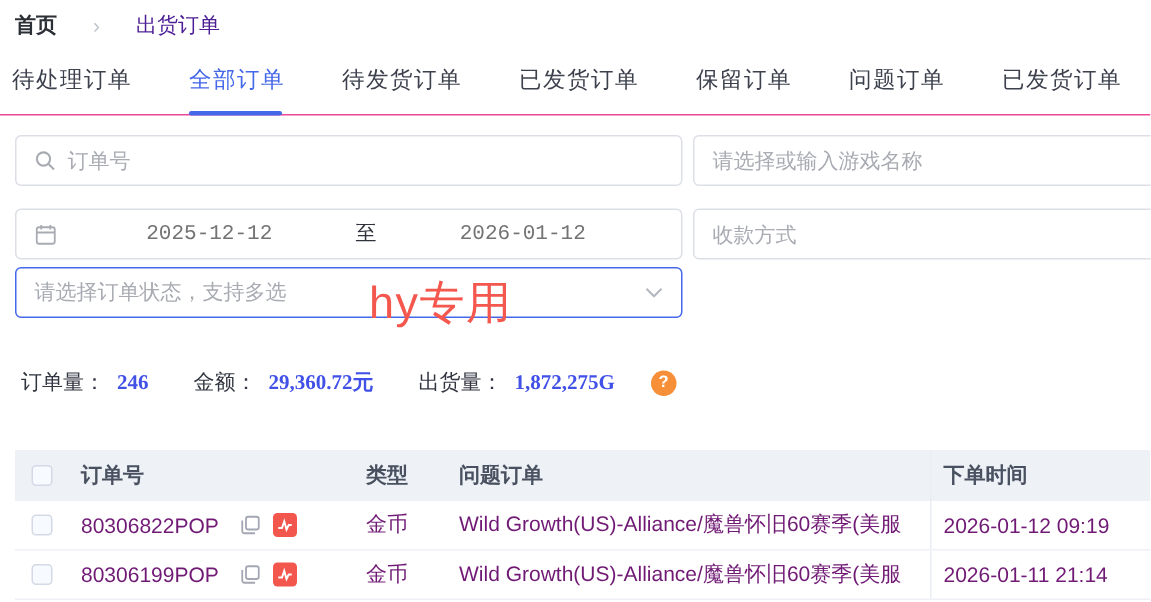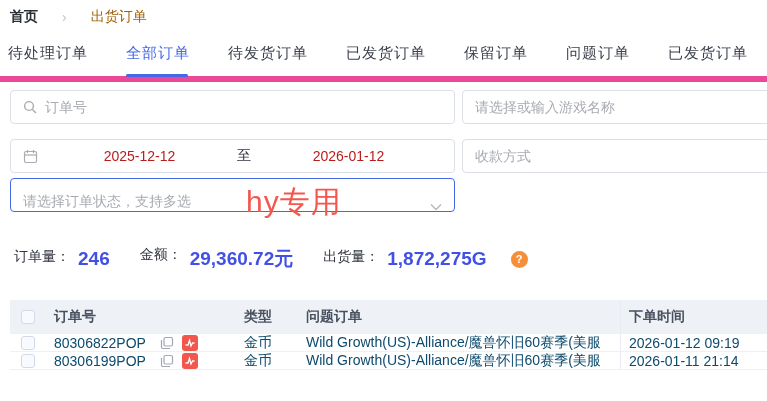--- a/index.html
+++ b/index.html
@@ -4,55 +4,55 @@
 <style>
   * { margin:0; padding:0; box-sizing:border-box; }
   html,body { width:767px; height:401px; overflow:hidden; background:#fff;
     font-family:"Liberation Sans","DejaVu Sans",sans-serif; }
   .page { position:relative; width:767px; height:401px; overflow:hidden; }
 
   
   .breadcrumb { position:absolute; left:10px; top:8px; display:flex; align-items:center; gap:24px; font-size:14px; }
   .crumb-home { color:#2b2f36; font-weight:700; cursor:pointer; }
   .crumb-sep { color:#c0c4cc; font-size:14px; }
-  .crumb-cur { color:#a16207;font-family:Liberation Mono, monospace; }
-
-  
-  .tabs { position:absolute; top:44px; left:0; width:767px; display:flex; gap:38px; padding-left:8px; border-bottom:6px solid #ec4899; }
+  .crumb-cur { color:#4c1d95;font-family:Liberation Mono, monospace; }
+
+  
+  .tabs { position:absolute; top:44px; left:0; width:767px; display:flex; gap:38px; padding-left:8px; border-bottom:1px solid #ec4899; }
   .tab { font-size:15px; letter-spacing:1px; color:#3c414d; padding-bottom:13px; position:relative; cursor:pointer; white-space:nowrap; }
   .tab.active { color:#4468e8; }
   .tab.active::after { content:""; position:absolute; left:0; right:2px; bottom:-1px; height:3px; background:#4468e8; border-radius:2px; }
 
   
   .finput { position:absolute; height:34px; border:1px solid #dcdfe6; border-radius:4px; background:#fff;
     display:flex; align-items:center; padding:0 12px; font-size:14px; color:#a8abb2; }
   .finput input { border:none; outline:none; flex:1; font-size:14px; color:#606266; background:transparent; min-width:0;
     font-family:"Liberation Sans","DejaVu Sans",sans-serif; }
   .finput input::placeholder { color:#a8abb2; }
   .row1 { top:90px; } .row2 { top:139px; } .row3 { top:178px; }
   .fleft { left:10px; width:445px; }
   .fright { left:462px; width:340px; }
   .icon-gap { margin-right:8px; display:flex; align-items:center; }
-  .date-val { flex:1; text-align:center; color:#b91c1c; }
+  .date-val { flex:1; text-align:center; color:#737373;font-family:Liberation Mono, monospace; }
   .to-label { color:#30333d; padding:0 4px; }
-  .status-select { border-color:#4468e8;align-items:flex-end; }
+  .status-select { border-color:#4468e8; }
   .status-ph { flex:1; color:#a8abb2; }
 
   .watermark { position:absolute; left:246px; top:182px; font-size:30px; font-weight:500; color:#f4574d; z-index:5; letter-spacing:1px; }
 
   
   .stats { position:absolute; left:14px; top:246px; display:flex; align-items:center; font-size:14px; color:#303540; }
-  .stat-pair { display:flex; align-items:flex-start; gap:8px; margin-right:30px; }
-  .stat-val { color:#4150e6; font-weight:700; font-size:19px; }
+  .stat-pair { display:flex; align-items:flex-end; gap:8px; margin-right:30px;font-family:Liberation Serif, serif; }
+  .stat-val { color:#4150e6; font-weight:700; font-size:14px; }
   .help-icon { width:17px; height:17px; border-radius:50%; background:#f68f37; color:#fff; font-size:11px; font-weight:700;
     display:flex; align-items:center; justify-content:center; cursor:pointer; margin-left:-6px; }
 
   
   .table { position:absolute; left:10px; top:300px; width:757px; }
-  .trow { display:flex; align-items:center; height:18px; border-bottom:1px solid #eef0f5; font-size:14px; color:#0c4a6e; }
+  .trow { display:flex; align-items:center; height:33px; border-bottom:1px solid #eef0f5; font-size:14px; color:#701a75; }
   .thead { height:34px; background:#eef1f6; color:#495160; font-weight:700; border-bottom:none; }
   .cell { padding-left:8px; overflow:hidden; white-space:nowrap; display:flex; align-items:center; height:100%; }
   .c-cb   { width:36px; padding-left:0; justify-content:center; }
   .c-ord  { width:190px; }
   .c-type { width:62px; }
   .c-game { width:322px; }
   .c-time { flex:1; border-left:1px solid #e9edf3; }
   .checkbox { width:14px; height:14px; border:1px solid #d3d9e6; border-radius:3px; background:#f7fafe; cursor:pointer; }
   .ord-icons { display:flex; align-items:center; gap:8px; margin-left:14px; }
   .red-badge { width:16px; height:16px; border-radius:3px; background:#f2564d; display:flex; align-items:center; justify-content:center; cursor:pointer; }

